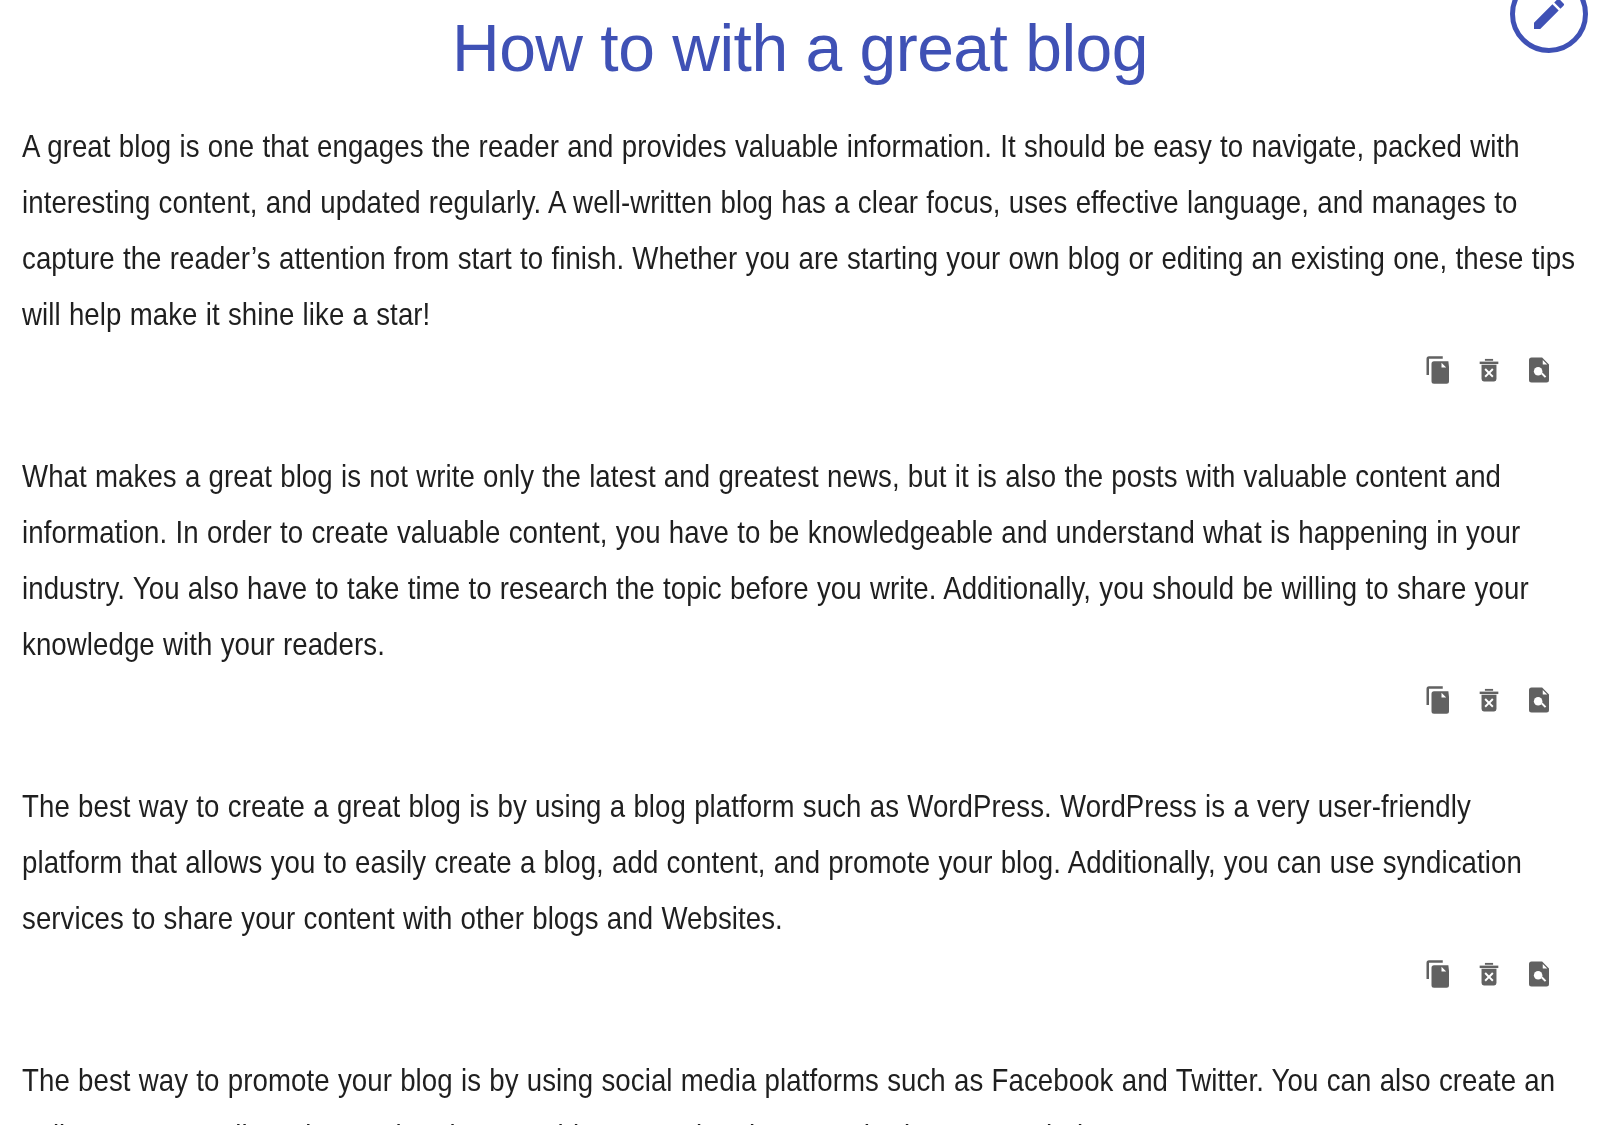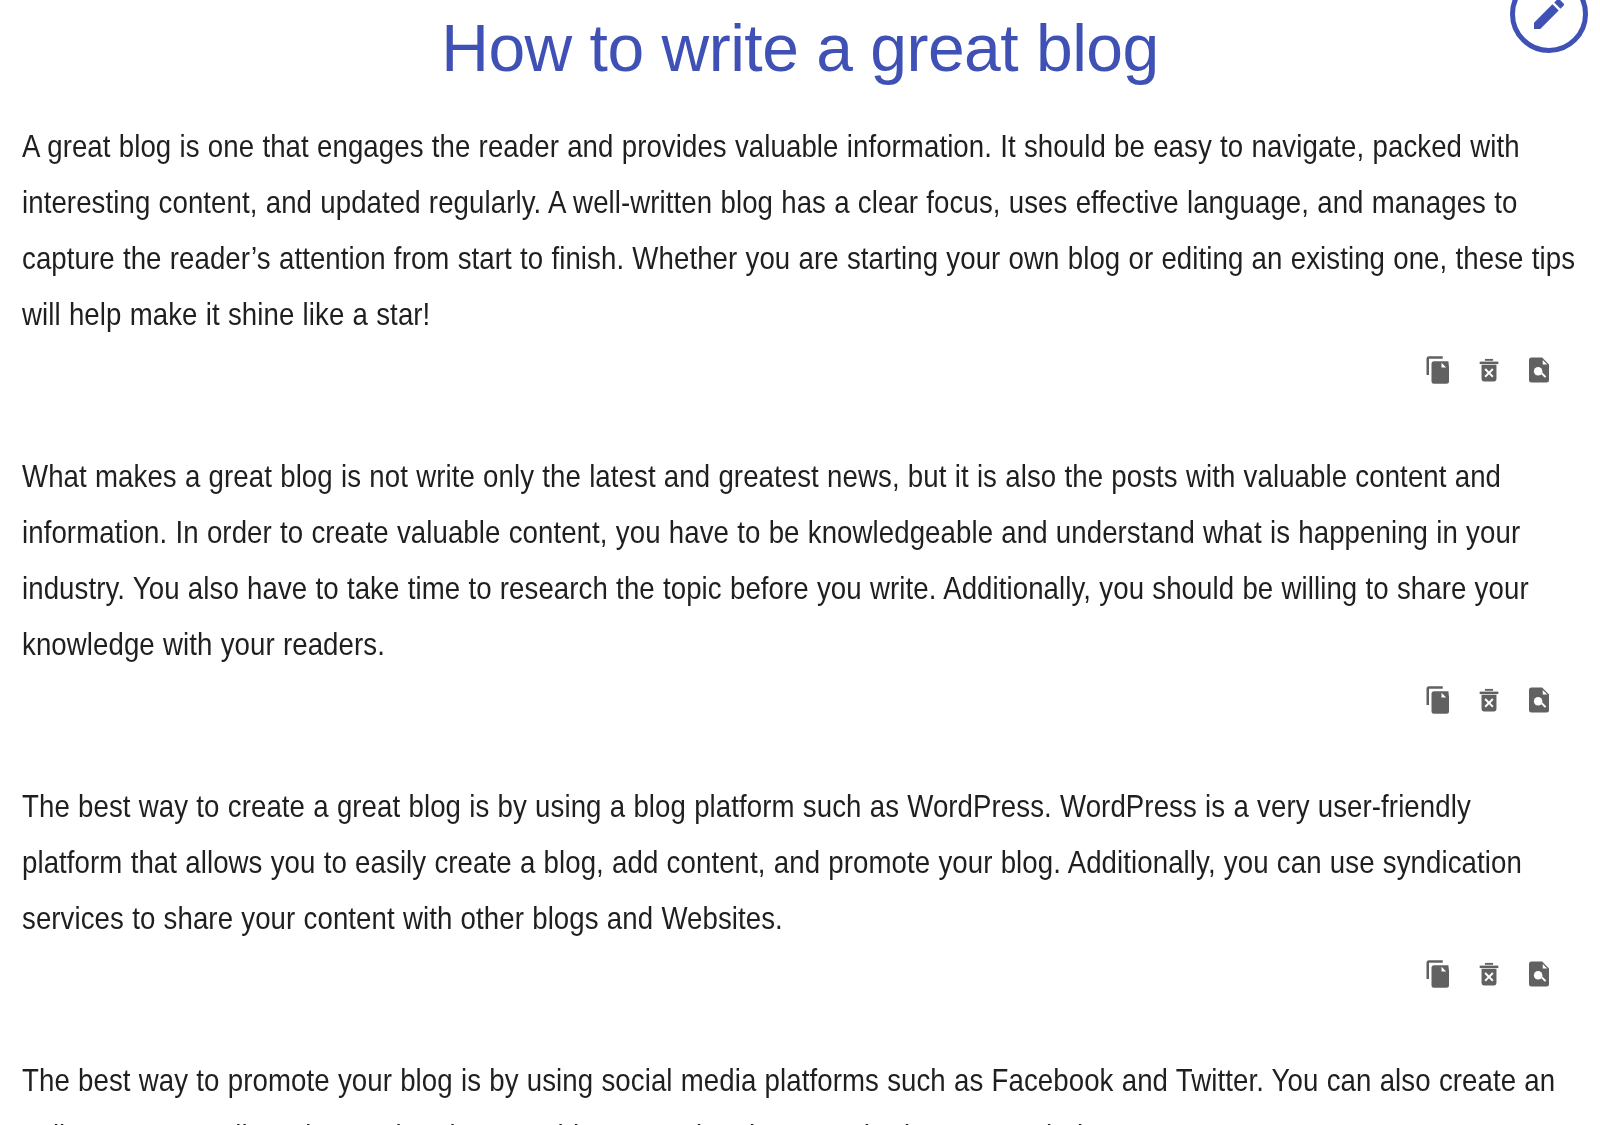--- a/index.html
+++ b/index.html
@@ -115,21 +115,21 @@
 <div id="page">
 
   <div class="edit-fab">
     <span>
       <svg width="40" height="40" viewBox="0 0 24 24" fill="#3f51b5" aria-hidden="true">
         <path d="M3 17.25V21h3.75L17.81 9.94l-3.75-3.75L3 17.25zM20.71 7.04a1 1 0 0 0 0-1.41l-2.34-2.34a1 1 0 0 0-1.41 0l-1.83 1.83 3.75 3.75 1.83-1.83z"></path>
       </svg>
     </span>
   </div>
 
-  <div class="doc-title">How to write a great blog</div>
+  <div class="doc-title">How to with a great blog</div>
 
   <div class="content">
 
     <div class="block">
       <p class="para">A great blog is one that engages the reader and provides valuable information. It should be easy to navigate, packed with interesting content, and updated regularly. A well-written blog has a clear focus, uses effective language, and manages to capture the reader’s attention from start to finish. Whether you are starting your own blog or editing an existing one, these tips will help make it shine like a star!</p>
       <div class="block-actions">
         <span class="action-icon">
           <svg width="30" height="30" viewBox="0 0 24 24" fill="#616161" aria-hidden="true">
             <path d="M15 1H4a2 2 0 0 0-2 2v13h2V3h11V1z"></path>
             <path d="M19.5 5H8a2 2 0 0 0-2 2v14a2 2 0 0 0 2 2h10a2 2 0 0 0 2-2V9.5L19.5 5zM14 10V6.2L17.8 10H14z"></path>

